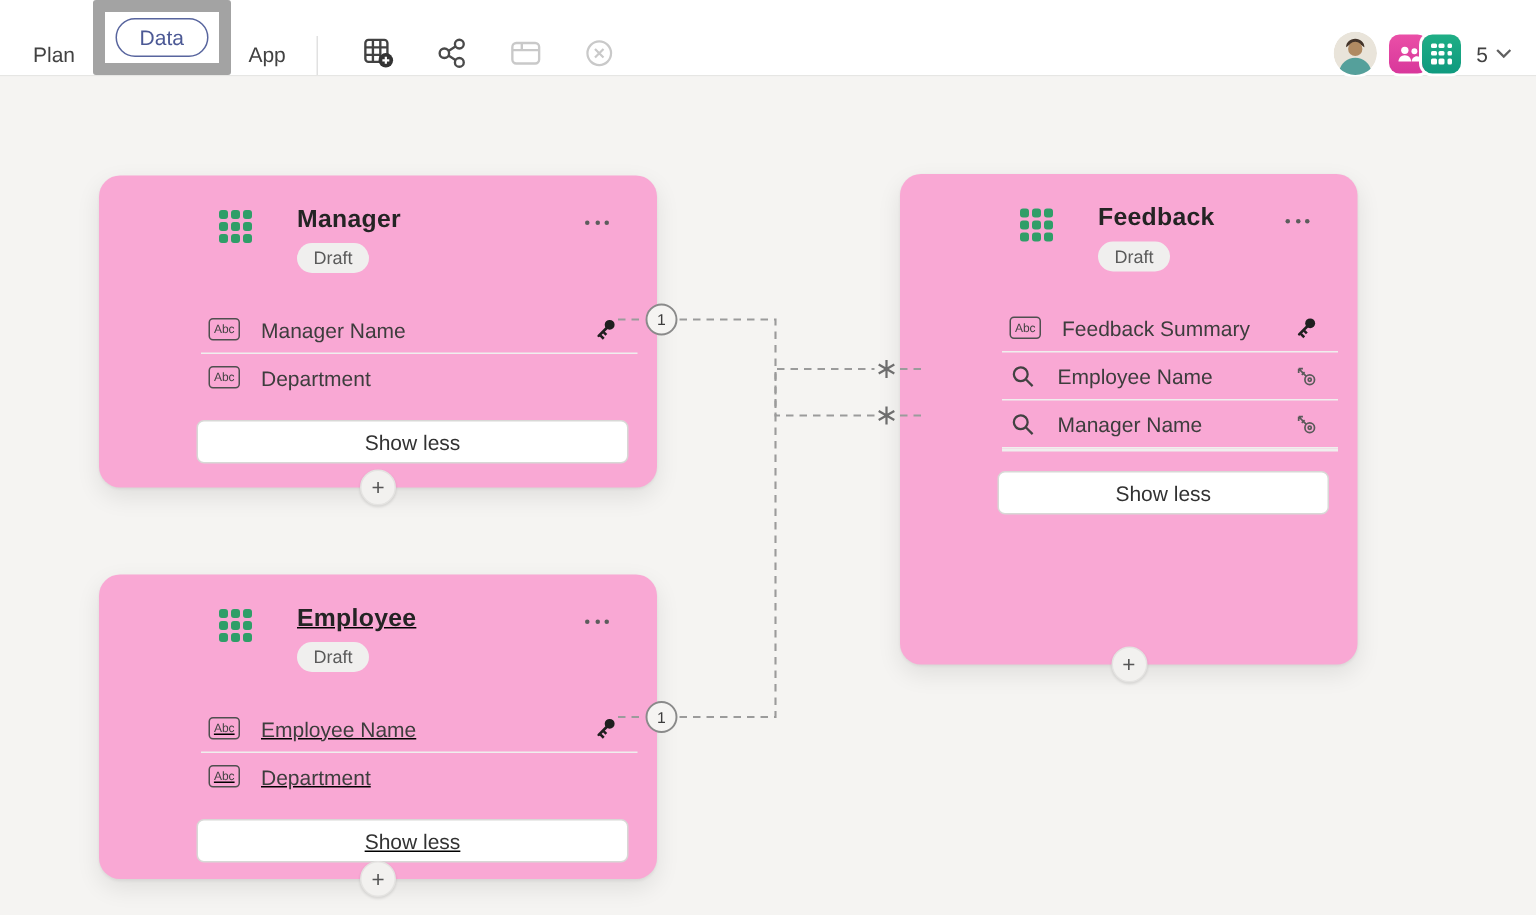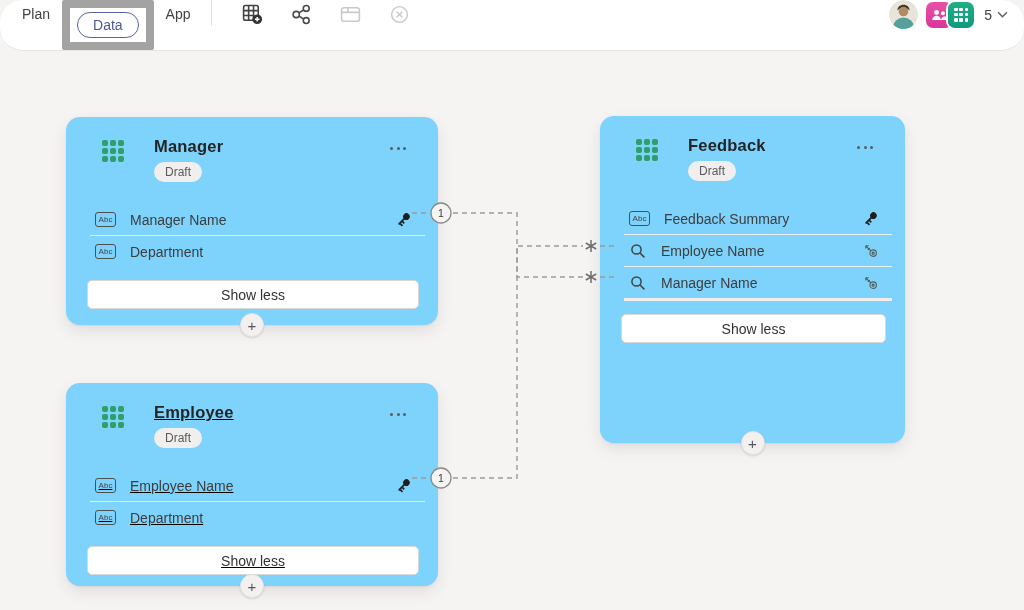--- a/index.html
+++ b/index.html
@@ -1,42 +1,42 @@
 <!DOCTYPE html>
 <html><head>
 <meta charset="utf-8">
 <style>
   * { margin:0; padding:0; box-sizing:border-box; }
   html,body { width:1024px; height:610px; font-family:"Liberation Sans", sans-serif; background:#f5f4f2; overflow:hidden; }
 
   
   .topbar { position:relative; height:51px; background:#ffffff; border-bottom:1px solid #e6e6e4;
-            display:flex; align-items:flex-start; padding:0 16px 0 14px;border-radius:23px; }
+            display:flex; align-items:flex-end; padding:0 16px 0 14px; }
   .tab { font-size:14px; color:#424242; padding:6px 8px; cursor:pointer; background:none; border:none; font-family:inherit; }
   .red-annotation { border:8px solid #a3a3a3; border-radius:2px; padding:4px 7px; margin:0 4px; display:flex; align-items:center; }
   .pill-tab { font-size:14px; color:#4c5995; border:1.4px solid #58659e; border-radius:15px; padding:4px 15px;
               background:#fff; font-family:inherit; cursor:pointer; }
   .vdivider { width:1px; height:26px; background:#e1e1e1; margin:0 16px 0 12px; }
   .toolbtn { background:none; border:none; padding:4px; margin:0 10px; cursor:pointer; display:flex; align-items:center; }
   .right-cluster { margin-left:auto; display:flex; align-items:center; }
   .avatar { width:29px; height:29px; border-radius:50%; overflow:hidden; box-shadow:0 0 0 2px #fff; }
   .appicon { width:26px; height:26px; border-radius:7px; display:flex; align-items:center; justify-content:center;
              box-shadow:0 0 0 2px #fff; }
   .appicon.pink { background:linear-gradient(180deg,#ea4fa7,#d8379b); margin-left:8px; }
   .appicon.teal { background:linear-gradient(180deg,#1fae85,#0f9a7f); margin-left:-4px; }
   .wgrid { display:grid; grid-template-columns:repeat(3,1fr); gap:1.5px; width:14px; height:14px; }
   .wgrid i { background:#fff; border-radius:1px; }
   .presence-count { font-size:14px; color:#424242; margin:0 5px 0 10px; }
 
   
   .canvas { position:relative; width:1024px; height:559px; background:#f5f4f2; }
   .rel-overlay { position:absolute; left:0; top:0; width:1024px; height:559px; pointer-events:none; z-index:3; }
 
-  .card { position:absolute; background:#7dd3fc; border-radius:14px; z-index:1;
-          box-shadow:0 1px 2px rgba(0,0,0,.06), 0 6px 16px rgba(0,0,0,.09); }
+  .card { position:absolute; background:#f9a8d4; border-radius:14px; z-index:1;
+          box-shadow:0 1px 2px rgba(0,0,0,.06), 0 6px 16px rgba(0,0,0,.09);padding-left:44px; }
   .card-header { display:flex; align-items:flex-start; padding:20px 28px 8px 36px; }
   .tblicon { display:grid; grid-template-columns:repeat(3,1fr); gap:2px; width:22px; height:22px; margin-top:3px;
              border-radius:4px; }
   .tblicon i { background:#2f9e68; border-radius:2px; }
   .title-col { margin-left:30px; }
   .card-title { font-size:16.5px; font-weight:700; color:#242424; letter-spacing:.2px; }
   .draft { display:inline-block; margin-top:6px; background:#f0efee; color:#5a5a5a; font-size:12px;
            padding:3px 11px; border-radius:11px; }
   .menu-dots { margin-left:auto; background:none; border:none; cursor:pointer; display:flex; gap:3.5px; padding:10px 4px; }
   .menu-dots i { width:3px; height:3px; border-radius:50%; background:#5c5c5c; }

